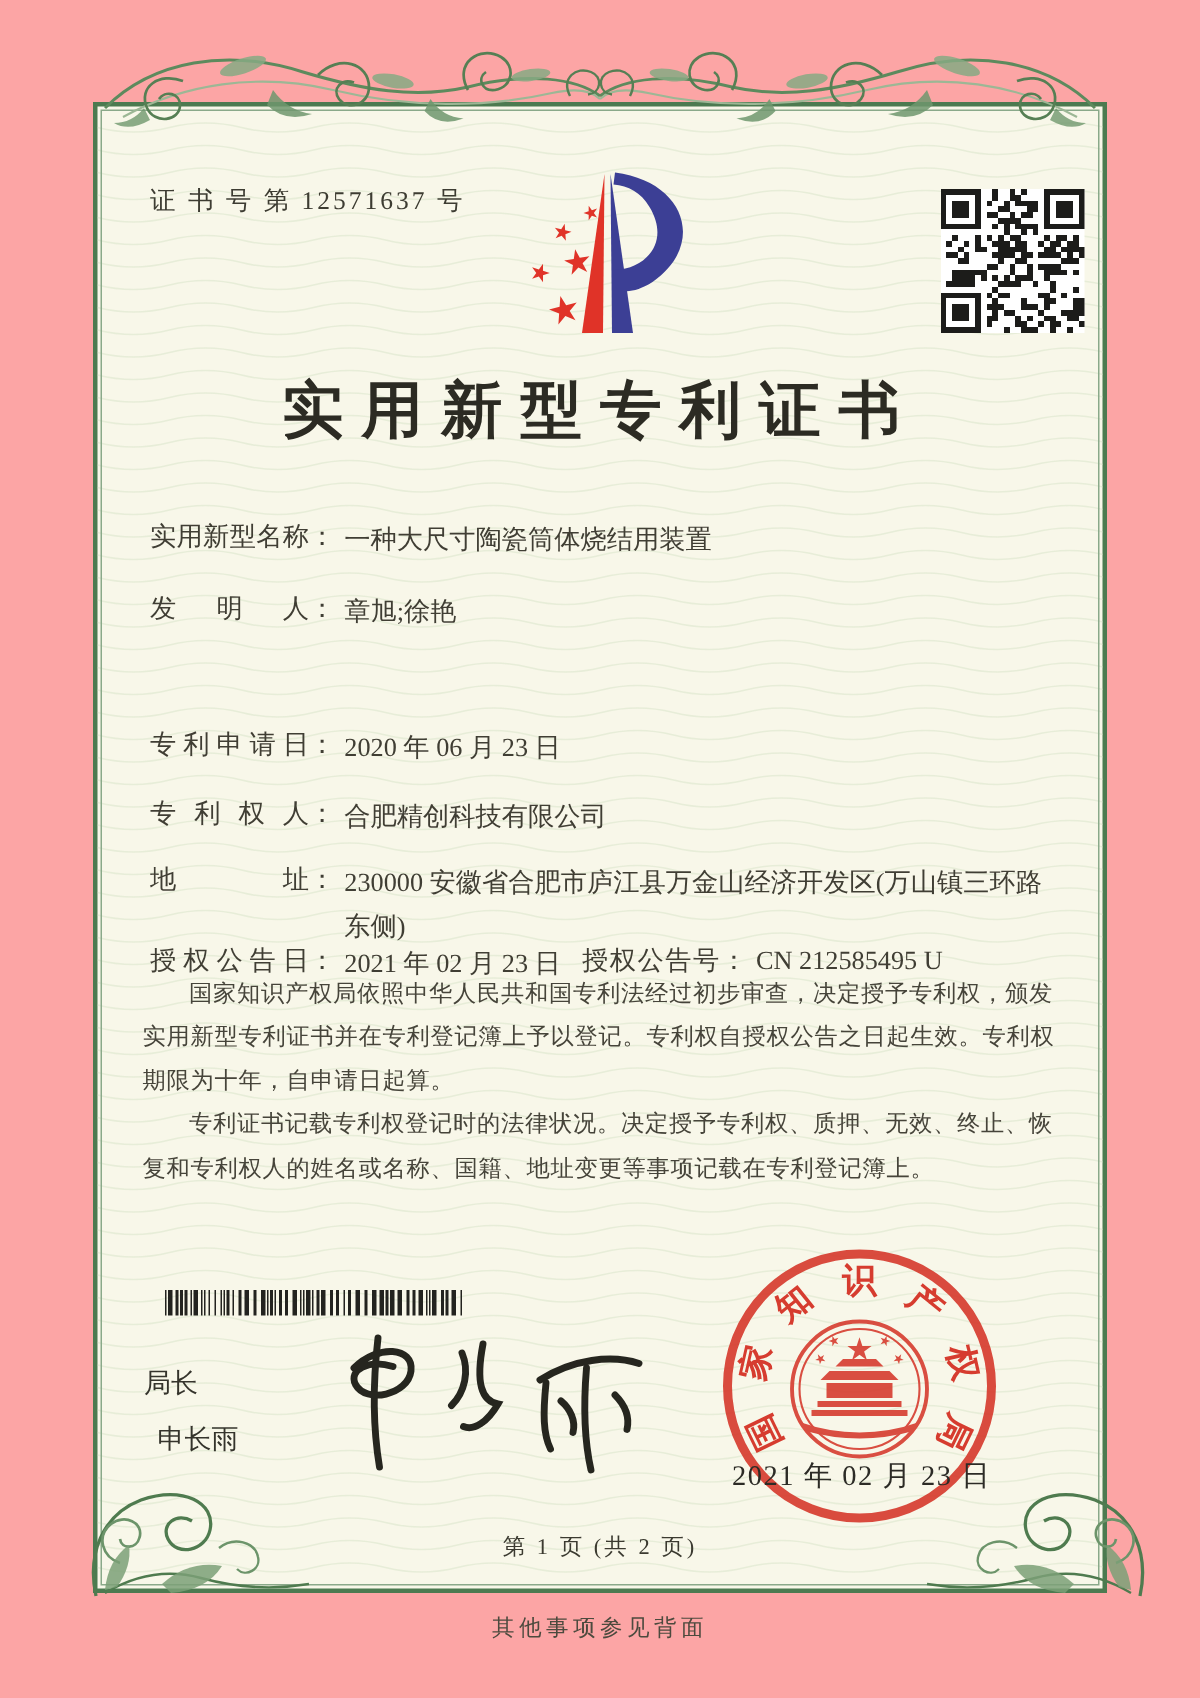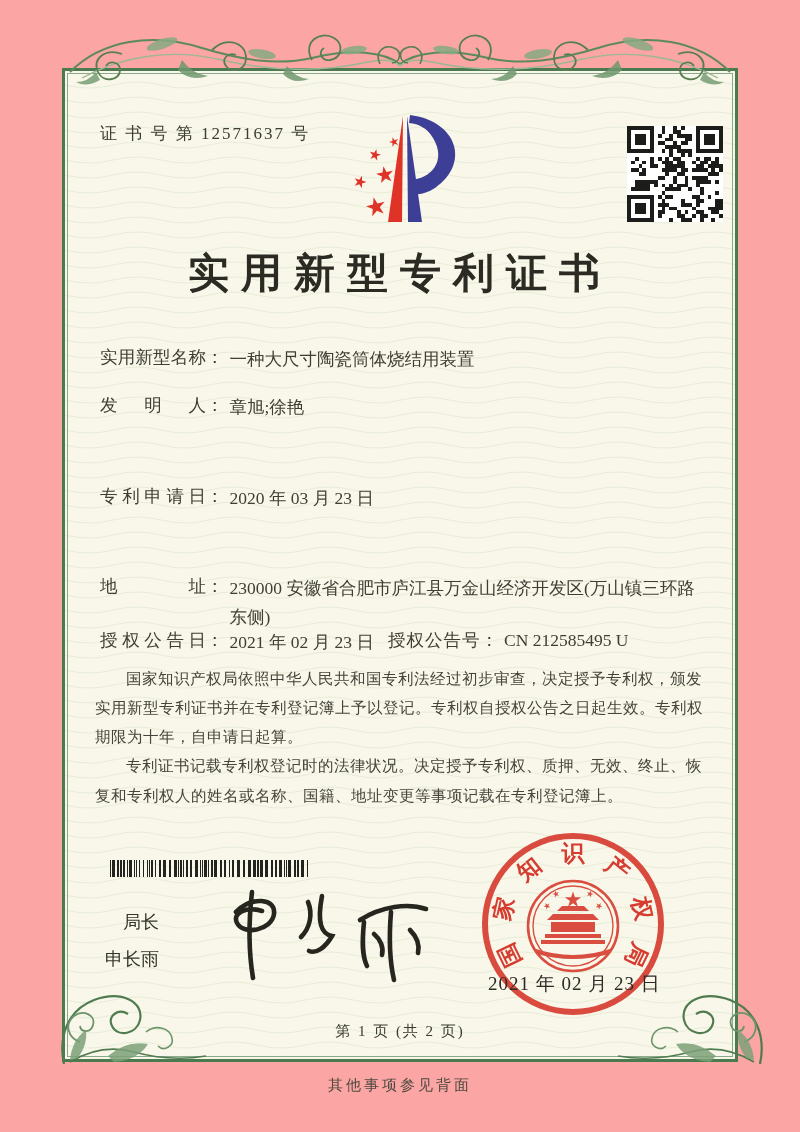--- a/index.html
+++ b/index.html
@@ -22,29 +22,29 @@
   .title{position:absolute;left:0;top:246px;width:800px;text-align:center;
          font-size:41px;font-weight:600;letter-spacing:12px;color:#2c2b23;}
   
   .row{position:absolute;left:100px;width:610px;font-size:17.5px;color:#403e34;}
   .lab{display:inline-block;width:106px;text-align:justify;text-align-last:justify;vertical-align:top;}
   .colon{display:inline-block;vertical-align:top;margin-right:6px;}
   .val{display:inline-block;vertical-align:top;max-width:472px;line-height:1.65;}
   .pair2{position:absolute;left:288px;top:0;}
   .pair2 .lab2{letter-spacing:1px;}
   
-  .paras{position:absolute;left:95px;top:664px;width:614px;font-size:15.5px;
+  .paras{position:absolute;left:95px;top:648px;width:614px;font-size:15.5px;
          line-height:1.88;color:#46443a;letter-spacing:0.5px;}
   .paras p{margin:0;text-indent:2em;}
   
   .barcode{position:absolute;left:110px;top:860px;width:202px;height:17px;display:flex;align-items:stretch;}
   .barcode .bar{height:100%;}
   .barcode .bar.b{background:#23231f;}
   
-  .role{position:absolute;left:123px;top:910px;font-size:18px;color:#35342c;font-family:Liberation Mono, monospace;}
+  .role{position:absolute;left:96px;top:910px;font-size:18px;color:#35342c;font-family:Liberation Mono, monospace;}
   .dname{position:absolute;left:105px;top:947px;font-size:18px;color:#35342c;font-family:Liberation Serif, serif;}
   .sig{position:absolute;left:212px;top:876px;width:232px;height:118px;}
   
   .seal{position:absolute;left:479px;top:830px;width:188px;height:188px;}
   .seal-date{position:absolute;left:488px;top:971px;width:230px;font-size:19px;
              letter-spacing:1px;color:#2c2b26;}
   
   .page-no{position:absolute;left:0;top:1022px;width:800px;text-align:center;
            font-size:15px;letter-spacing:2px;color:#3b3a30;}
   .back-note{position:absolute;left:0;top:1076px;width:800px;text-align:center;
@@ -382,21 +382,24 @@
 
   <div class="title">实用新型专利证书</div>
 
   <div class="row" style="top:345px">
     <span class="lab">实用新型名称</span><span class="colon">：</span><span class="val">一种大尺寸陶瓷筒体烧结用装置</span>
   </div>
   <div class="row" style="top:393px">
     <span class="lab">发明人</span><span class="colon">：</span><span class="val">章旭;徐艳</span>
   </div>
   <div class="row" style="top:484px">
-    <span class="lab">专利申请日</span><span class="colon">：</span><span class="val">2020 年 03 月 23 日</span>
+    <span class="lab">专利申请日</span><span class="colon">：</span><span class="val">2020 年 06 月 23 日</span>
+  </div>
+  <div class="row" style="top:530px">
+    <span class="lab">专利权人</span><span class="colon">：</span><span class="val">合肥精创科技有限公司</span>
   </div>
   <div class="row" style="top:574px">
     <span class="lab">地址</span><span class="colon">：</span><span class="val">230000 安徽省合肥市庐江县万金山经济开发区(万山镇三环路东侧)</span>
   </div>
   <div class="row" style="top:628px">
     <span class="lab">授权公告日</span><span class="colon">：</span><span class="val">2021 年 02 月 23 日</span>
     <span class="pair2"><span class="lab2">授权公告号</span><span class="colon">：</span><span>CN 212585495 U</span></span>
   </div>
 
   <div class="paras">

